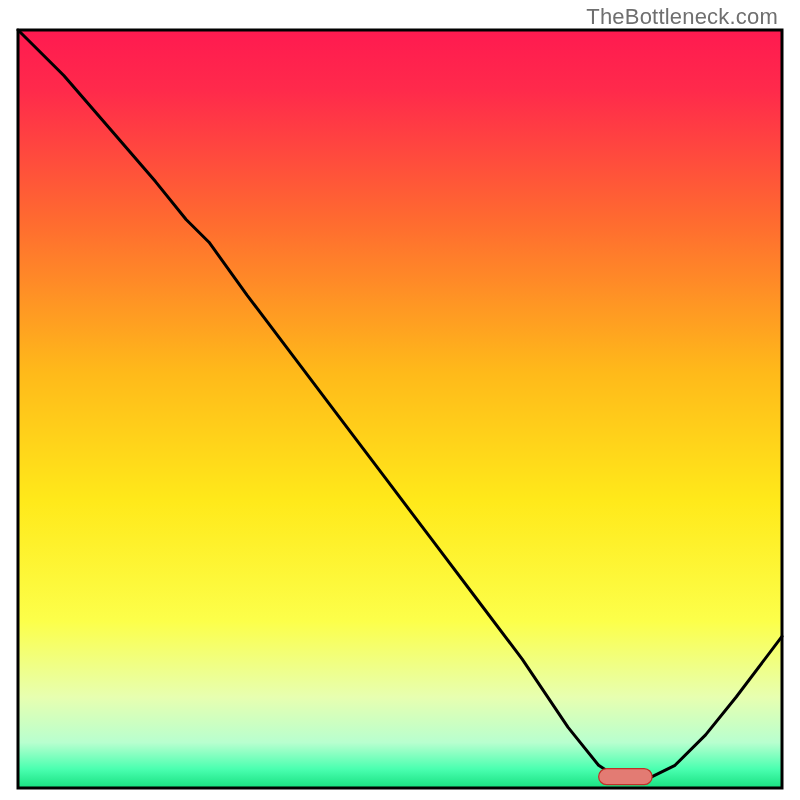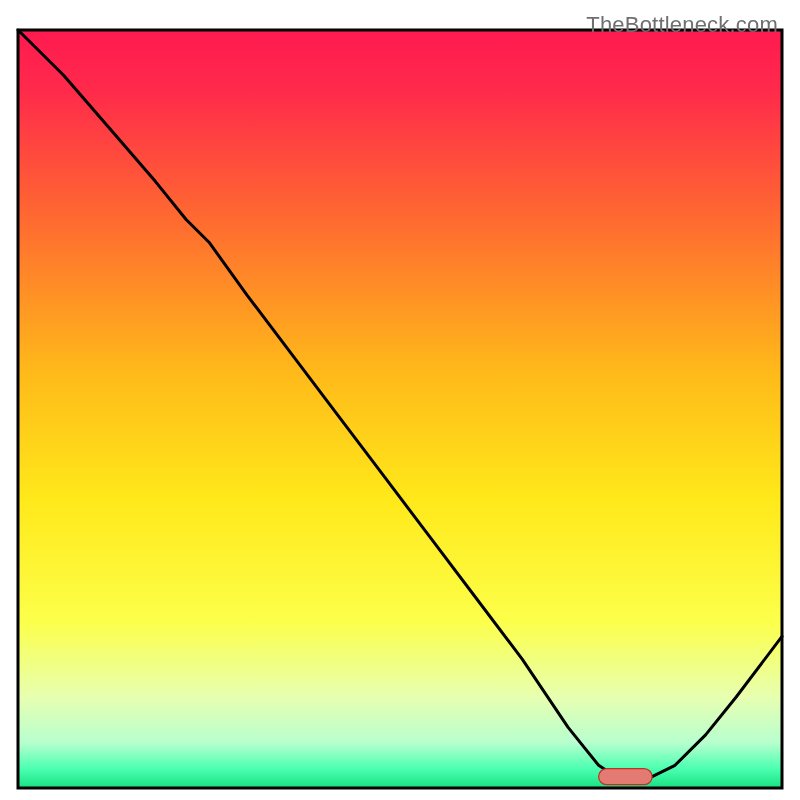--- a/index.html
+++ b/index.html
@@ -13,21 +13,21 @@
   .chart-container {
     position: relative;
     width: 800px;
     height: 800px;
   }
   svg {
     display: block;
   }
   .watermark {
     position: absolute;
-    top: 12px;
+    top: 4px;
     right: 22px;
     font-size: 22px;
     font-weight: 500;
     color: #6f6f6f;
     letter-spacing: 0.2px;
   }
 </style>
 </head>
 <body>
 

